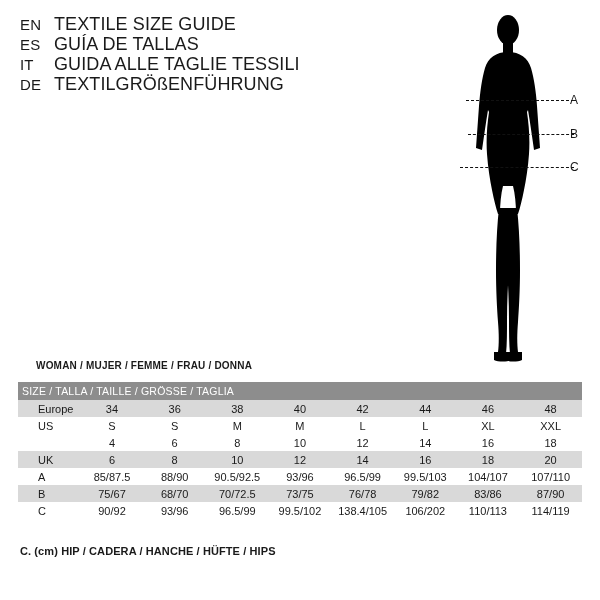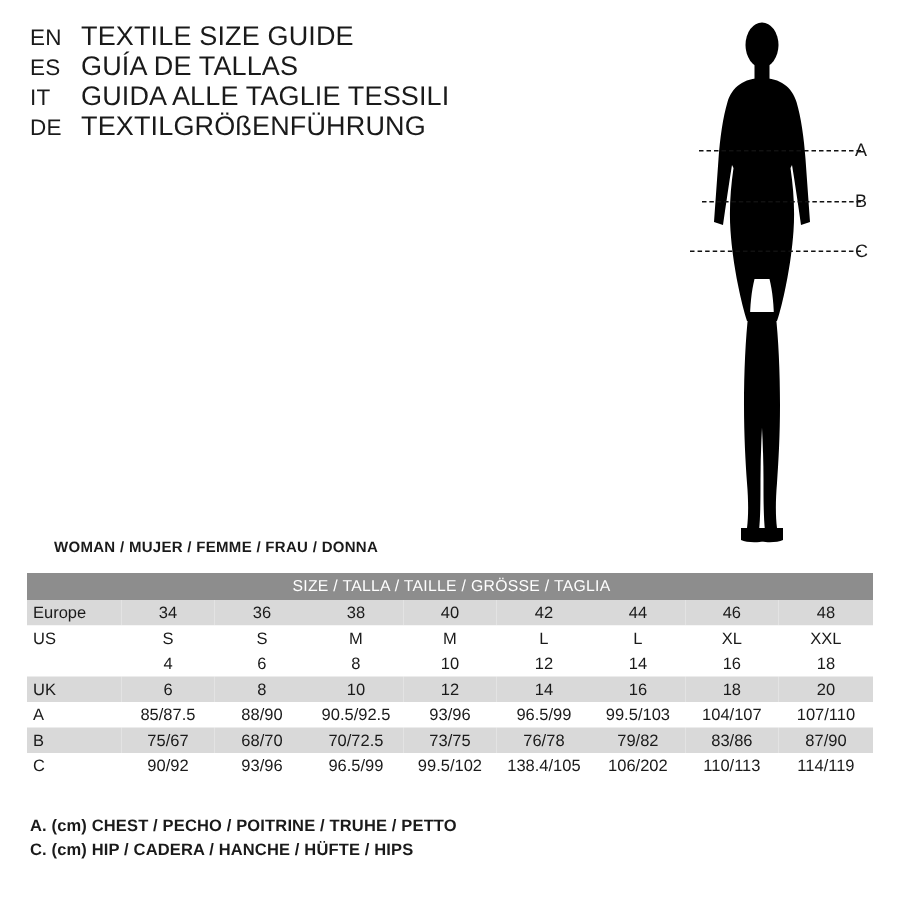--- a/index.html
+++ b/index.html
@@ -106,29 +106,29 @@
   }
   table.size-table td {
     height: 17px;
     padding: 0 2px;
     text-align: center;
     color: #1a1a1a;
     vertical-align: middle;
   }
   table.size-table td.label-col {
     text-align: left;
-    padding-left: 4px;
+    padding-left: 20px;
     width: 76px;
   }
   tr.head-row td {
     background: #8d8d8d;
     color: #ffffff;
     font-size: 10.5px;
     letter-spacing: .2px;
-    text-align: center;
+    text-align: left;
     padding-left: 4px;
     height: 18px;
     font-weight: normal;
   }
   tr.shade td {
     background: #d9d9d9;
   }
   tr.plain td {
     background: #ffffff;
     margin-top: 14px;
@@ -329,17 +329,16 @@
           <td>138.4/105</td>
           <td>106/202</td>
           <td>110/113</td>
           <td>114/119</td>
         </tr>
       </tbody>
     </table>
   </div>
 
   <div class="notes">
-    <div class="note-line">A. (cm) CHEST / PECHO / POITRINE / TRUHE / PETTO</div>
     <div class="note-line">C. (cm) HIP / CADERA / HANCHE / HÜFTE / HIPS</div>
   </div>
 
 </div>
 
 </body></html>

